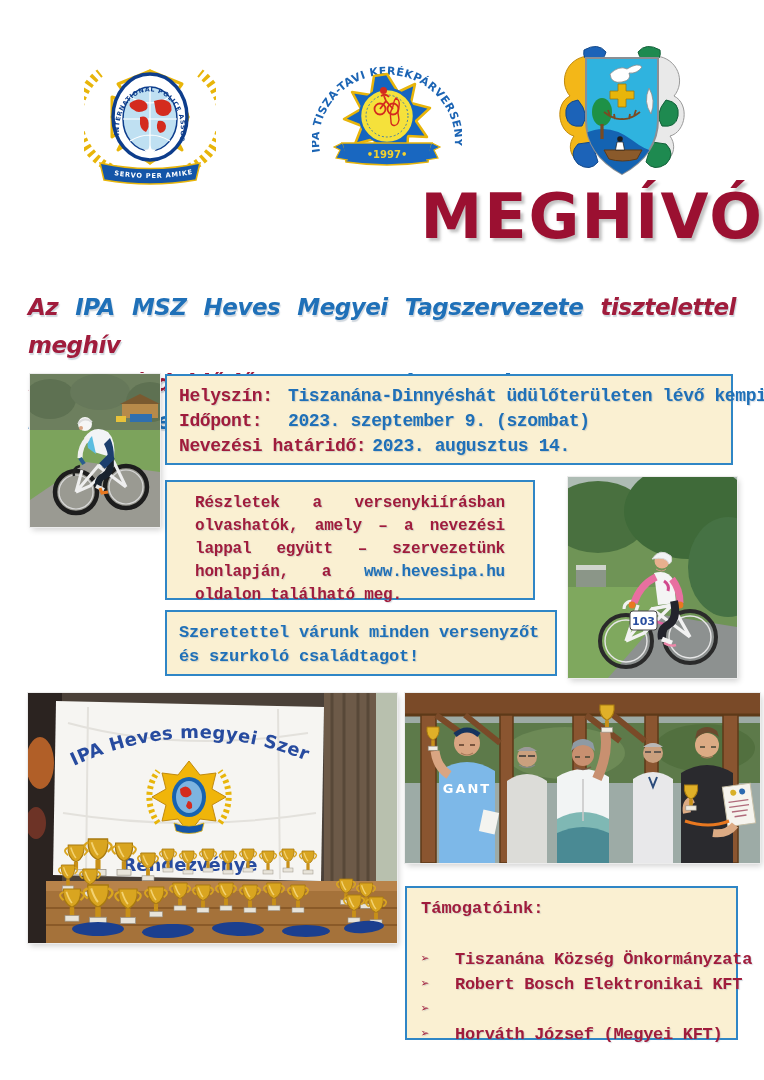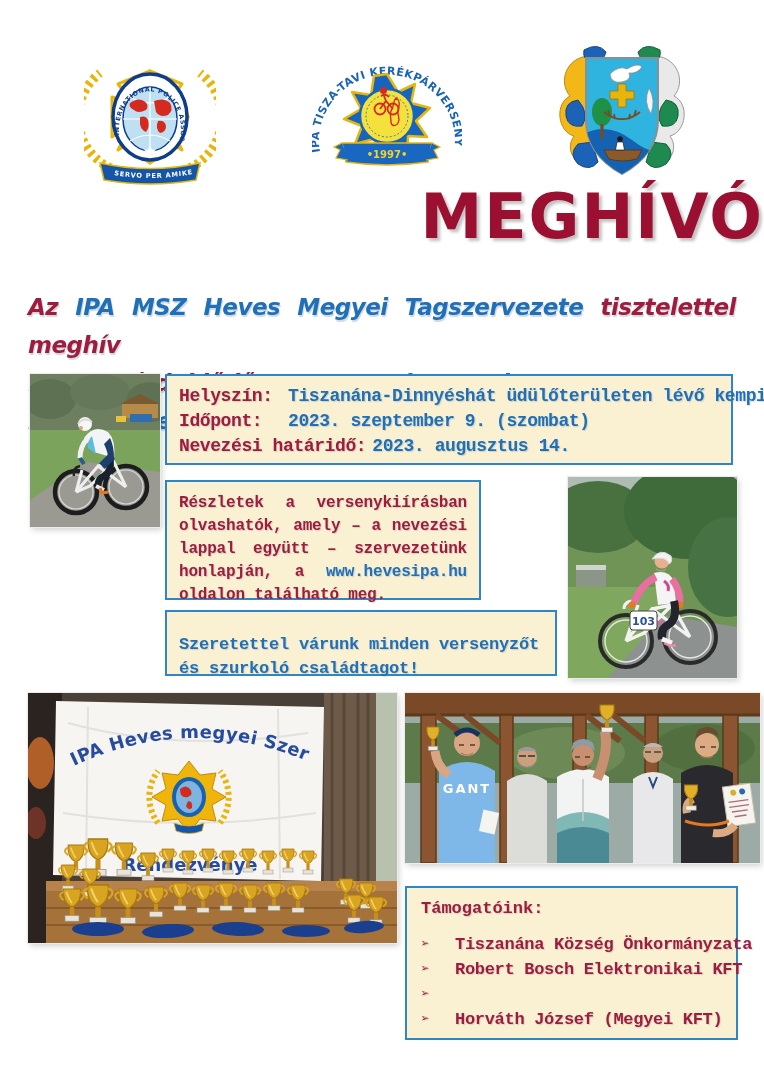--- a/index.html
+++ b/index.html
@@ -21,30 +21,30 @@
   .t-blue{color:#1F70B8;}
 
   
   .box{background:#FAF0D2;border:2px solid #2F86C6;box-sizing:border-box;
        font-weight:bold;text-shadow:1px 1px 1px rgba(120,140,160,.3);font-family:Liberation Mono, monospace;}
   .info-box{left:165px;top:374px;width:568px;height:91px;padding:8px 12px;font-size:18px;}
   .info-row{display:flex;line-height:25px;white-space:nowrap;letter-spacing:-0.4px;}
   .info-label{color:#A01C3C;min-width:103px;margin-right:6px;flex:0 0 auto;}
   .info-value{color:#1F70B8;}
 
-  .details-box{left:165px;top:480px;width:316px;height:120px;padding:10px 12px;
+  .details-box{left:165px;top:480px;width:370px;height:120px;padding:10px 28px;
                font-size:16px;line-height:23px;color:#A01C3C;text-align:justify;
                letter-spacing:-0.2px;}
   .details-box a{color:#1F70B8;text-decoration:none;}
 
-  .welcome-box{left:165px;top:610px;width:392px;height:66px;padding:21px 12px;
+  .welcome-box{left:165px;top:610px;width:392px;height:66px;padding:9px 12px;
                font-size:17px;line-height:24px;color:#1F70B8;letter-spacing:-0.2px;}
 
   .sponsors-box{left:405px;top:886px;width:333px;height:154px;padding:10px 14px;font-size:17px;}
-  .sponsors-title{color:#A01C3C;line-height:22px;margin-bottom:12px;}
+  .sponsors-title{color:#A01C3C;line-height:22px;margin-bottom:27px;}
   .sponsor-item{display:flex;line-height:25px;color:#A01C3C;letter-spacing:-0.3px;white-space:nowrap;}
   .sponsor-bullet{flex:0 0 34px;font-size:14px;}
 
   
   .photo{box-shadow:0 0 0 1px #ececec,2px 3px 6px rgba(0,0,0,.18);overflow:hidden;background:#ddd;}
   .photo svg{display:block;}
   .ph-cyclist{left:30px;top:374px;width:130px;height:153px;}
   .ph-girl{left:568px;top:477px;width:169px;height:201px;}
   .ph-trophies{left:28px;top:693px;width:369px;height:250px;}
   .ph-group{left:405px;top:693px;width:355px;height:170px;}

